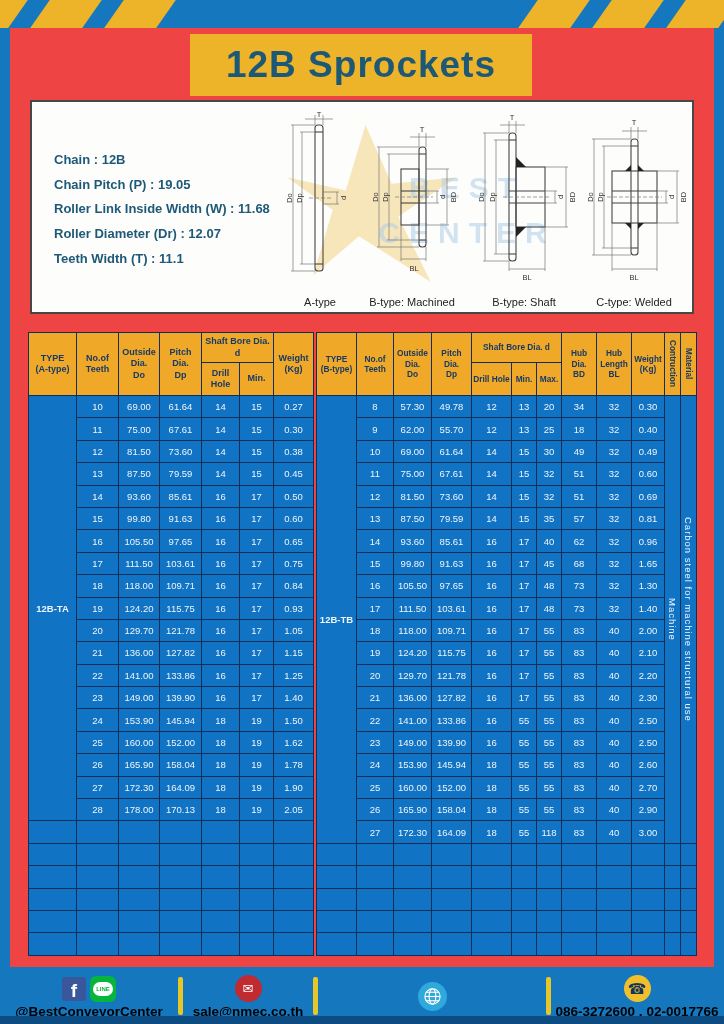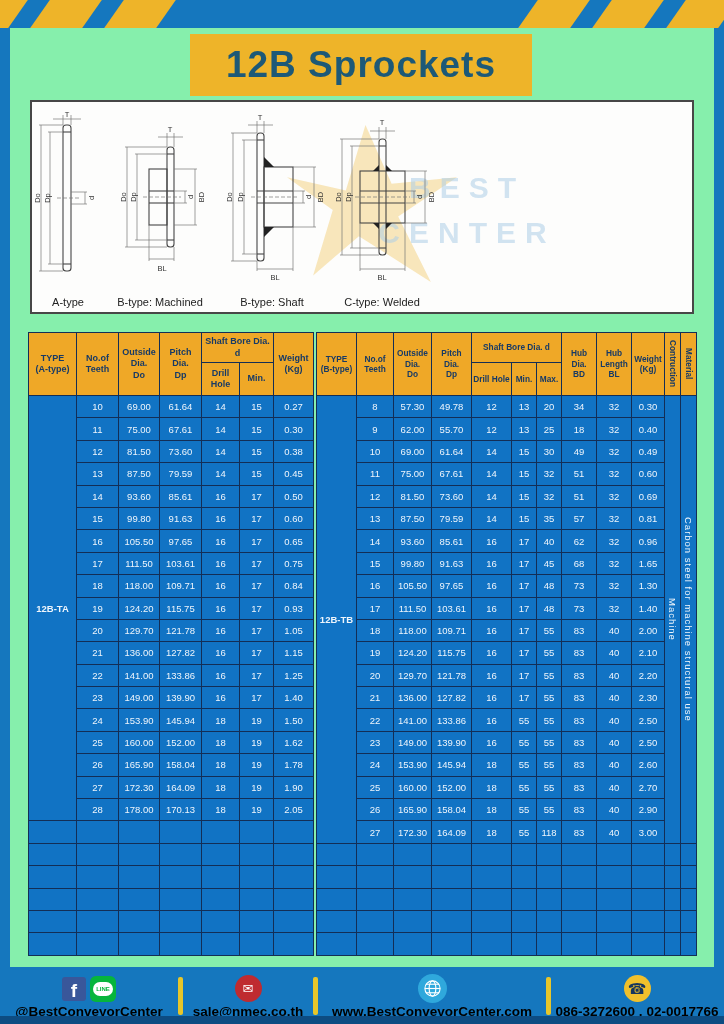--- a/index.html
+++ b/index.html
@@ -5,21 +5,21 @@
   * { margin:0; padding:0; box-sizing:border-box; }
   body { font-family:"Liberation Sans","DejaVu Sans",sans-serif; background:#444; }
   .sheet { position:relative; width:724px; height:1024px; background:#1577be; overflow:hidden; }
 
   
   .topband { position:absolute; left:0; top:0; width:724px; height:28px; background:#1577be; overflow:hidden; }
   .stripe { position:absolute; top:-4px; width:52px; height:36px; background:#eeb429; transform:skewX(-35deg); }
   .s1{left:-34px;} .s2{left:40px;} .s3{left:114px;} .s4{left:528px;} .s5{left:602px;} .s6{left:676px;}
 
   
-  .page { position:absolute; left:10px; top:28px; width:704px; height:939px; background:#86efac; }
+  .page { position:absolute; left:10px; top:28px; width:704px; height:939px; background:#ef4444; }
 
   
   .title-banner { position:absolute; left:180px; top:6px; width:342px; height:62px; background:#eeb429;
     display:flex; align-items:center; justify-content:center; }
   .title-banner .t { font-size:37px; font-weight:bold; color:#1d5977; letter-spacing:1px; }
 
   
   .diagram-box { position:absolute; left:20px; top:72px; width:664px; height:214px; background:#fdfdfc;
     border:2px solid #474747; display:flex; }
   .watermark { position:absolute; left:210px; top:8px; width:450px; height:200px; pointer-events:none; z-index:0;
@@ -93,20 +93,27 @@
 
     <div class="diagram-box">
       <svg class="wm-star" width="170" height="180" viewBox="0 0 130 130">
         <polygon points="60,0 80,45 130,40 85,70 110,120 55,85 20,115 35,65 0,40 45,50" fill="#f3cf7a" opacity="0.5"></polygon>
       </svg>
       <div class="watermark">
         <div class="wline">BEST</div>
         <div class="wline">CENTER</div>
       </div>
 
+      <div class="spec-block">
+        <div class="spec-line">Chain : 12B</div>
+        <div class="spec-line">Chain Pitch (P) : 19.05</div>
+        <div class="spec-line">Roller Link Inside Width (W) : 11.68</div>
+        <div class="spec-line">Roller Diameter (Dr) : 12.07</div>
+        <div class="spec-line">Teeth Width (T) : 11.1</div>
+      </div>
 
       <div class="diag-col dc-a">
         <svg class="diag" width="70" height="174" viewBox="0 0 70 174">
           <line class="dl" x1="30" y1="14" x2="30" y2="4"></line>
             <line class="dl" x1="38" y1="14" x2="38" y2="4"></line>
           <line class="dl" x1="20" y1="8" x2="48" y2="8"></line>
           <text class="dimtxt" x="34" y="6" text-anchor="middle">T</text>
           <rect class="ol" x="30" y="14" width="8" height="146" rx="3"></rect>
           <line class="ol" x1="30" y1="21" x2="38" y2="21"></line>
             <line class="ol" x1="30" y1="153" x2="38" y2="153"></line>
@@ -852,21 +859,20 @@
               <g stroke="#fff" stroke-width="1.2" fill="none">
             <circle cx="10" cy="10" r="8"></circle>
                 <ellipse cx="10" cy="10" rx="3.5" ry="8"></ellipse>
             <line x1="2" y1="10" x2="18" y2="10"></line>
                 <line x1="3" y1="5.5" x2="17" y2="5.5"></line>
                 <line x1="3" y1="14.5" x2="17" y2="14.5"></line>
           </g>
             </svg>
         </div>
       </div>
-      <div class="flabel">www.BestConveyorCenter.com</div>
     </div>
     <div class="fdiv"></div>
     <div class="fsec f4">
       <div class="ficons">
           <div class="round-icon phone-icon">☎</div>
         </div>
       <div class="flabel">086-3272600 , 02-0017766</div>
     </div>
   </div>
   <div class="footer-edge"></div>

